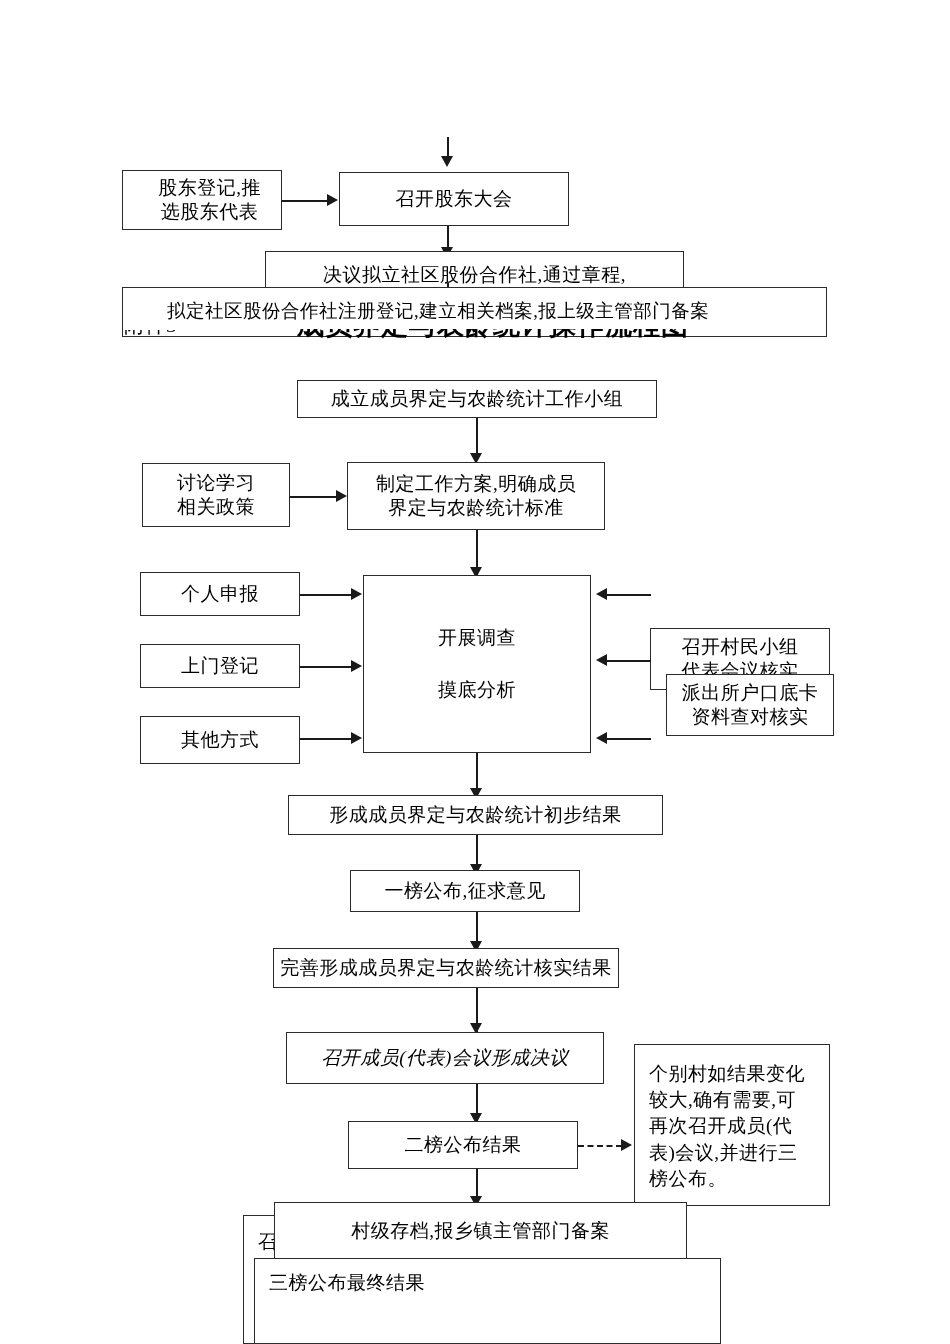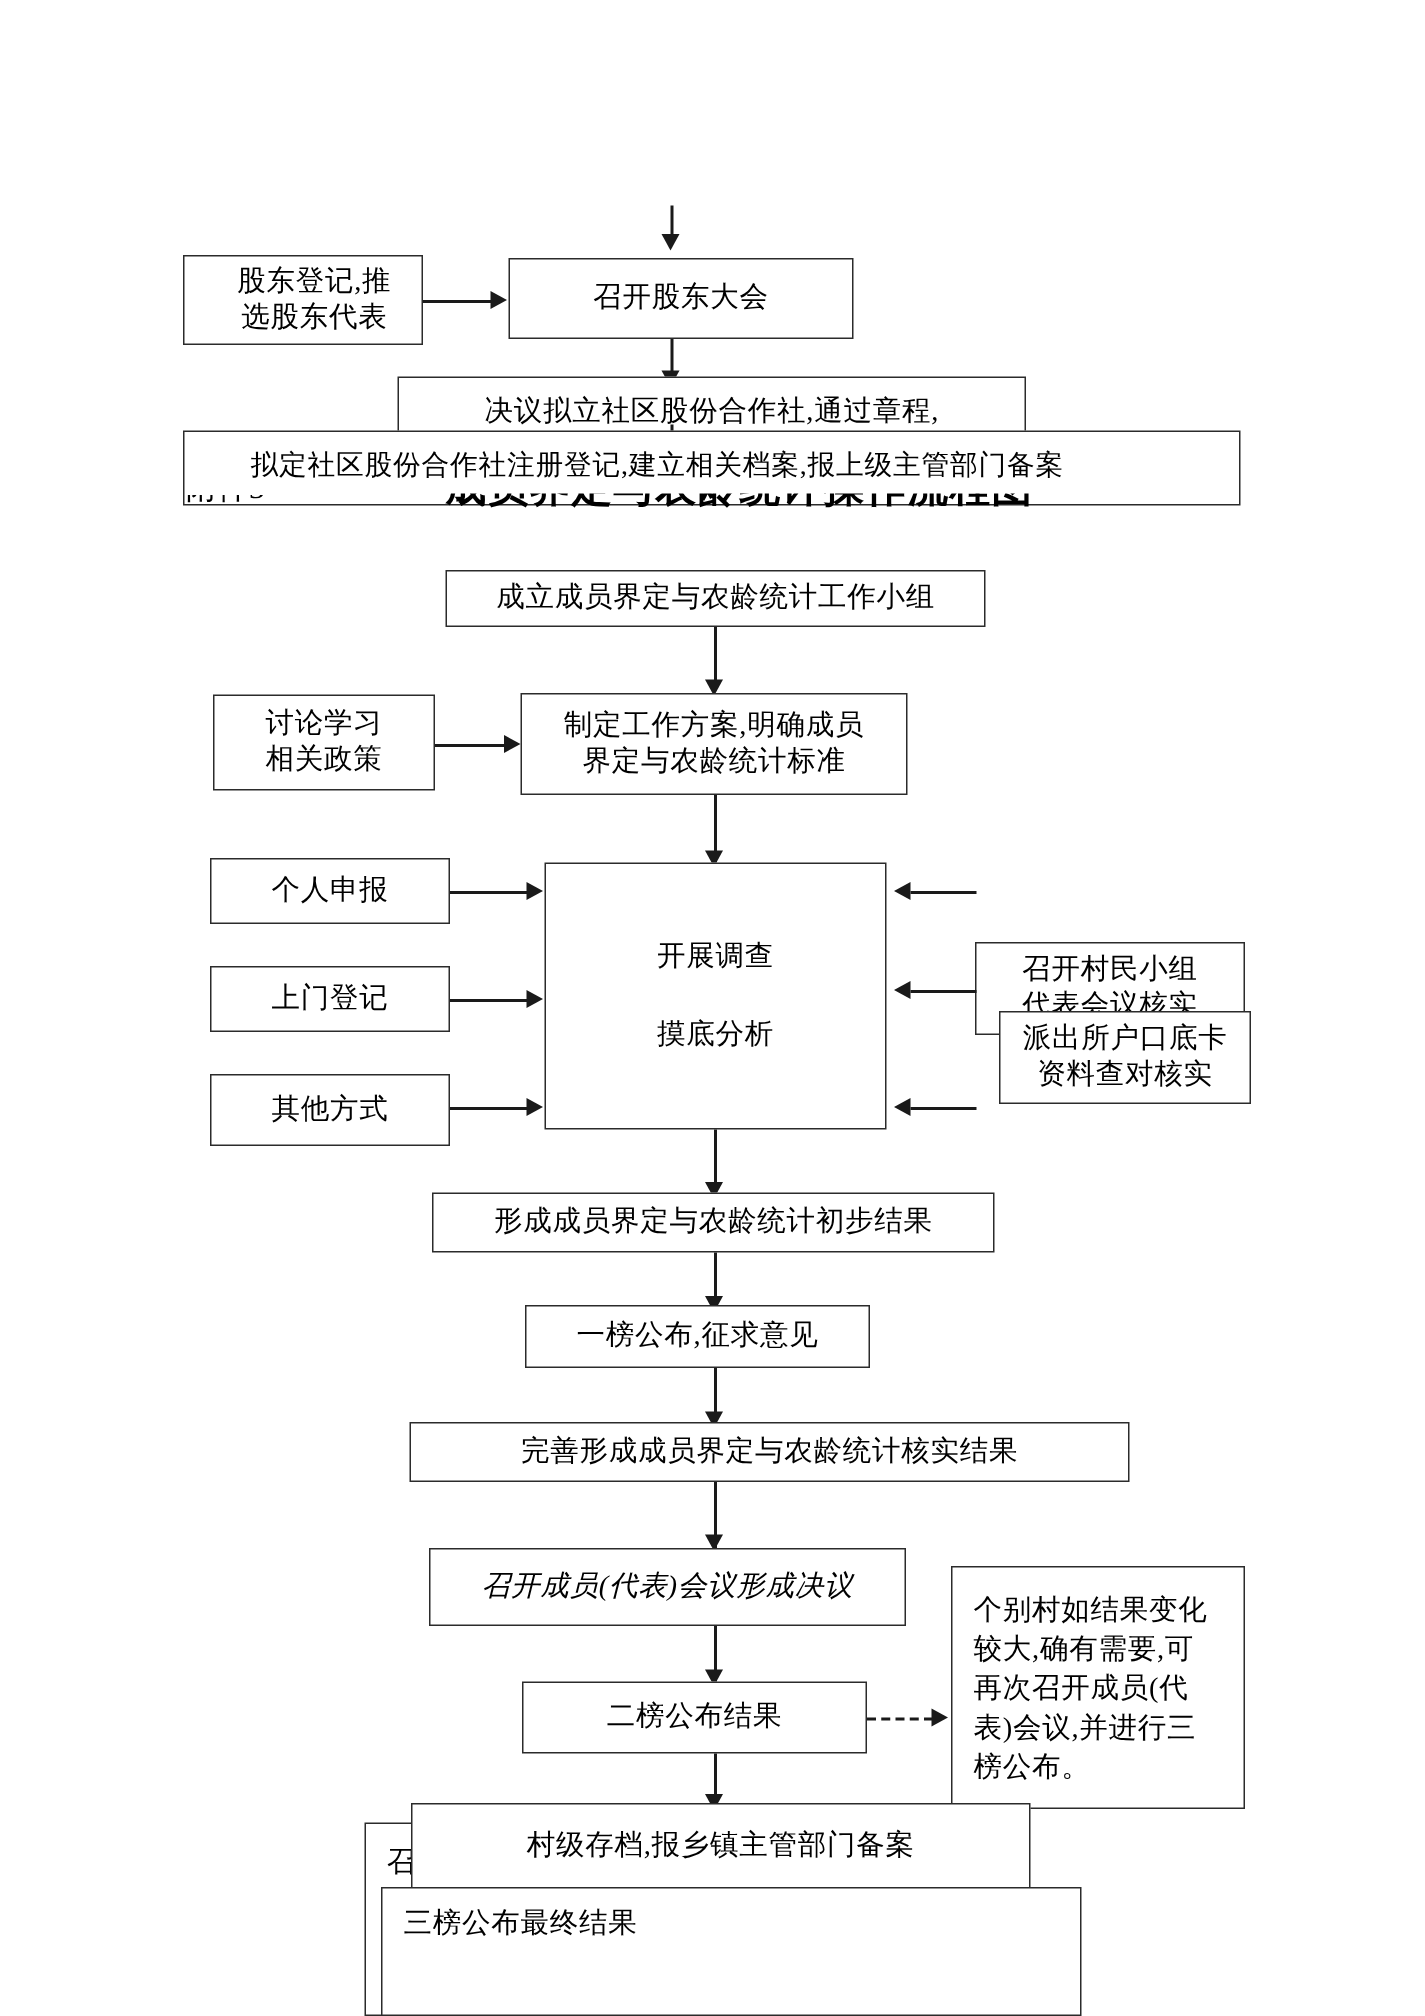--- a/index.html
+++ b/index.html
@@ -188,21 +188,21 @@
   <div class="box" style="left:288px; top:795px; width:375px; height:40px;">形成成员界定与农龄统计初步结果</div>
 
   <div class="vline" style="left:476px; top:835px; height:38px;"></div>
   <div class="arrow arrow-down" style="left:470px; top:864px;"></div>
 
   <div class="box" style="left:350px; top:870px; width:230px; height:42px;">一榜公布,征求意见</div>
 
   <div class="vline" style="left:476px; top:912px; height:38px;"></div>
   <div class="arrow arrow-down" style="left:470px; top:941px;"></div>
 
-  <div class="box" style="left:273px; top:948px; width:480px; height:40px;">完善形成成员界定与农龄统计核实结果</div>
+  <div class="box" style="left:273px; top:948px; width:346px; height:40px;">完善形成成员界定与农龄统计核实结果</div>
 
   <div class="vline" style="left:476px; top:988px; height:44px;"></div>
   <div class="arrow arrow-down" style="left:470px; top:1023px;"></div>
 
   <div class="box" style="left:286px; top:1032px; width:318px; height:52px;font-style:italic;">召开成员(代表)会议形成决议</div>
 
   <div class="vline" style="left:476px; top:1084px; height:38px;"></div>
   <div class="arrow arrow-down" style="left:470px; top:1113px;"></div>
 
   <div class="box" style="left:348px; top:1121px; width:230px; height:48px;">二榜公布结果</div>

